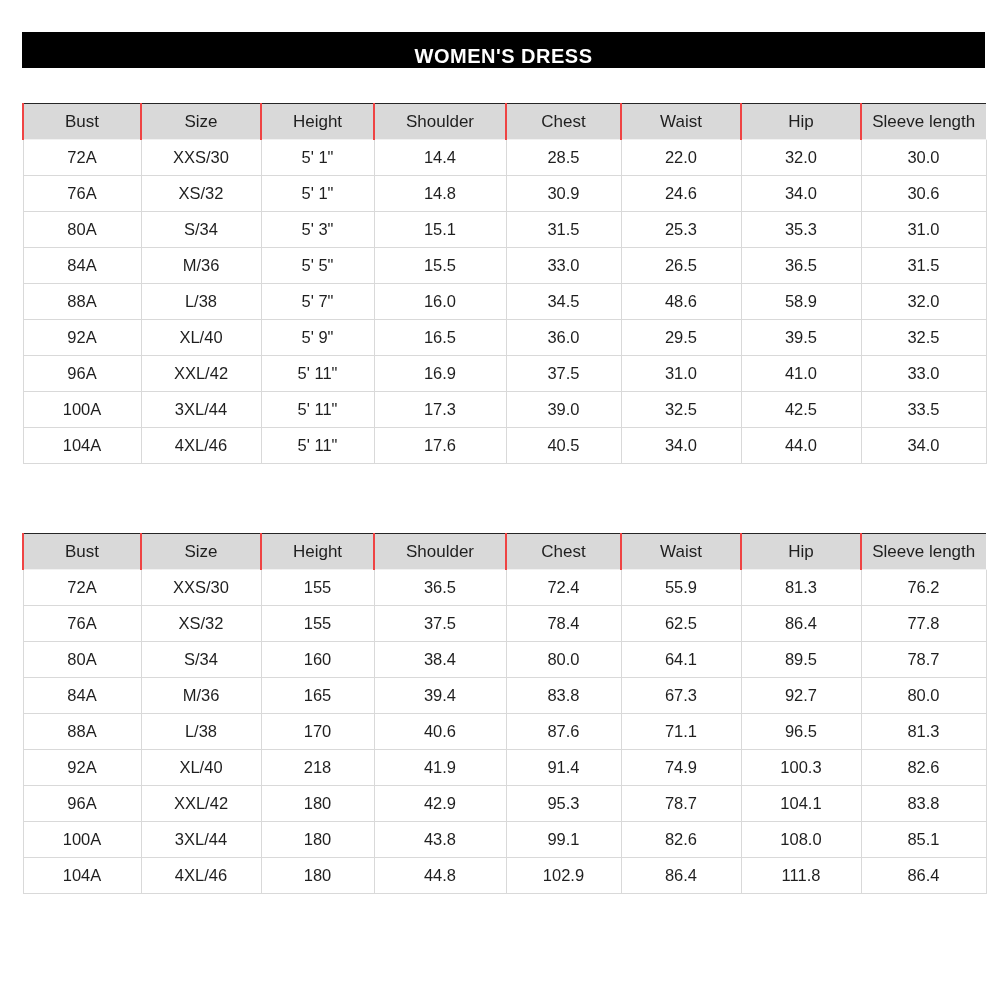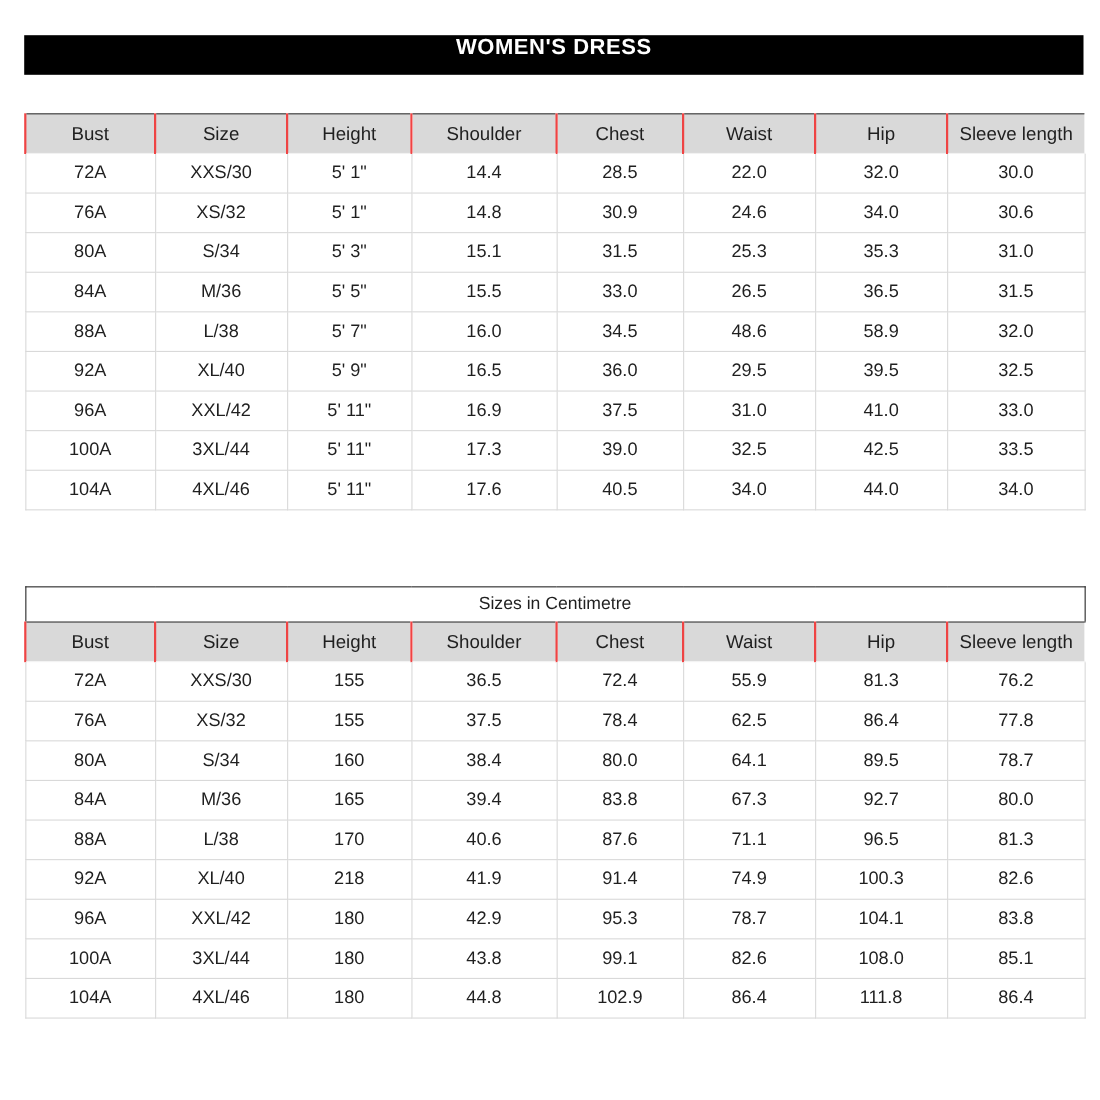--- a/index.html
+++ b/index.html
@@ -17,21 +17,21 @@
     overflow: hidden;
   }
   .banner {
     position: absolute;
     left: 22px;
     top: 32px;
     width: 963px;
     height: 36px;
     background: #000000;
     display: flex;
-    align-items: flex-start;
+    align-items: flex-end;
     justify-content: center;
   }
   .banner .banner-title {
     color: #ffffff;
     font-size: 20px;
     font-weight: bold;
     letter-spacing: 0.5px;
     font-stretch: condensed;
   }
   .size-table-wrap {
@@ -208,23 +208,20 @@
           <col style="width: 118px;">
           <col style="width: 120px;">
           <col style="width: 113px;">
           <col style="width: 132px;">
           <col style="width: 115px;">
           <col style="width: 120px;">
           <col style="width: 120px;">
           <col style="width: 125px;">
         </colgroup>
       <tbody>
-        <tr class="title-row">
-          <td colspan="8">Sizes in Centimetre</td>
-        </tr>
         <tr class="header-row">
             <th>Bust</th>
             <th>Size</th>
             <th>Height</th>
             <th>Shoulder</th>
             <th>Chest</th>
             <th>Waist</th>
             <th>Hip</th>
             <th>Sleeve length</th>
           </tr>

